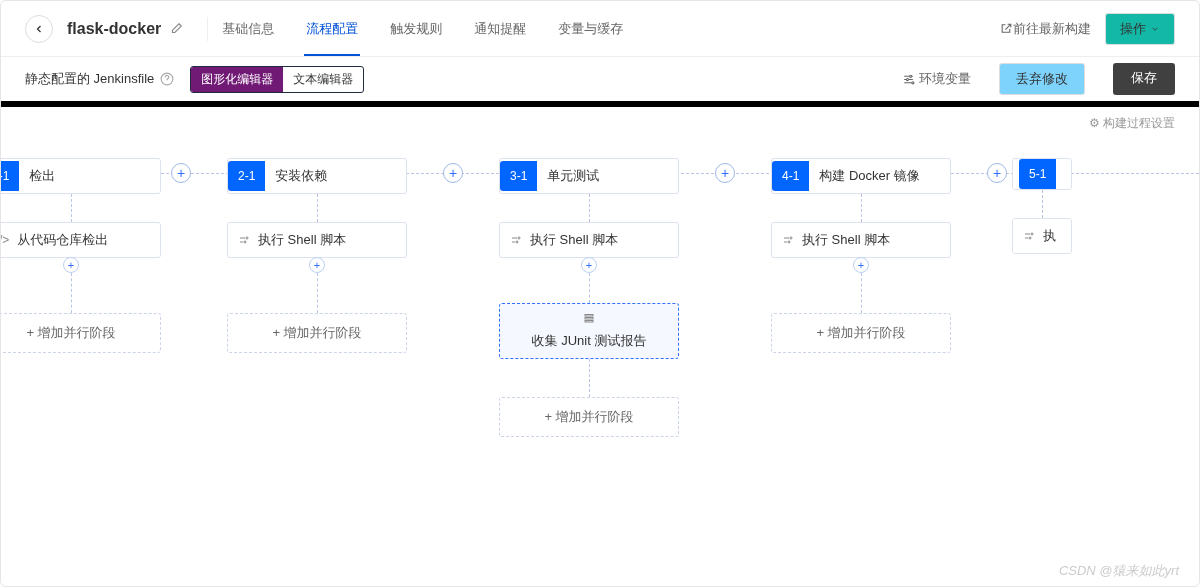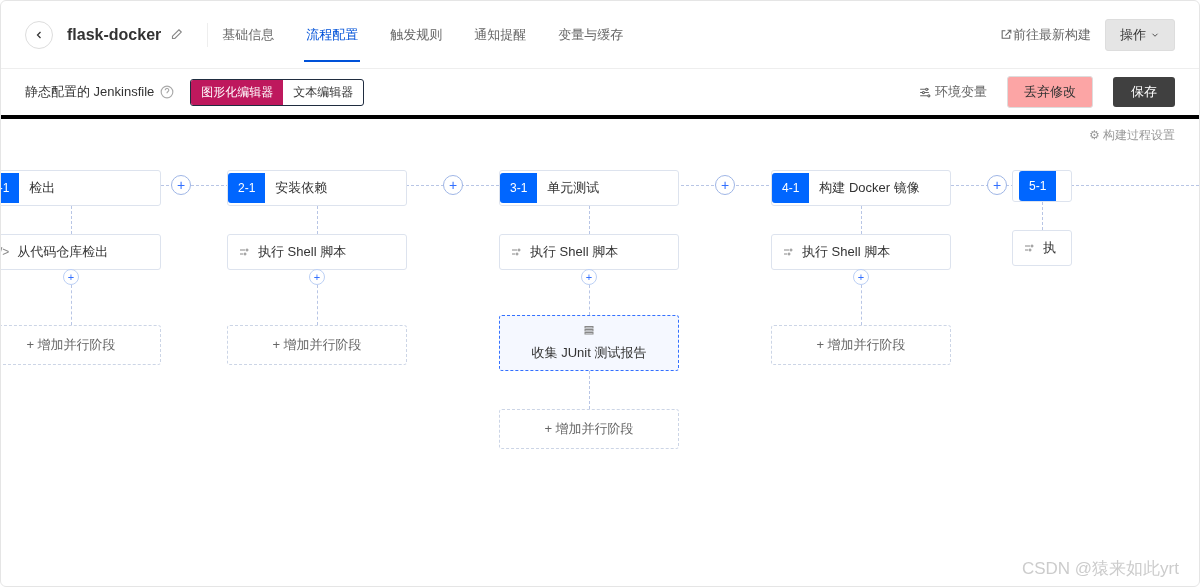--- a/index.html
+++ b/index.html
@@ -1,42 +1,42 @@
 <!DOCTYPE html>
 <html><head>
 <meta charset="utf-8">
 <style>
 * { box-sizing: border-box; margin: 0; padding: 0; }
 body { font-family: -apple-system, "PingFang SC", "Microsoft YaHei", sans-serif; font-size: 13px; color: #333; background: #fff; width: 1200px; height: 587px; overflow: hidden; position: relative; border: 1px solid #e5e5e5; border-radius: 6px; }
 
 
-.header { display: flex; align-items: center; height: 68px; padding: 0 24px; border-bottom: 1px solid #eee; }
+.header { display: flex; align-items: center; height: 56px; padding: 0 24px; border-bottom: 1px solid #eee; }
 .back-btn { width: 28px; height: 28px; border: 1px solid #ddd; border-radius: 50%; display: flex; align-items: center; justify-content: center; margin-right: 14px; cursor: pointer; color: #333; }
 .page-title { font-size: 16px; font-weight: 600; margin-right: 8px; }
 .edit-icon { color: #888; margin-right: 24px; cursor: pointer; }
 .vline { width: 1px; height: 24px; background: #eee; margin-right: 12px; }
 .tabs { display: flex; gap: 28px; }
 .tab { padding: 18px 2px; color: #666; cursor: pointer; position: relative; text-align: center; }
 .tab.active { color: #0052d9; font-weight: 500; }
 .tab.active::after { content: ""; position: absolute; left: 0; right: 0; bottom: 0; height: 2px; background: #0052d9; }
 .header-right { margin-left: auto; display: flex; align-items: center; gap: 14px; }
 .latest-build { color: #666; display: flex; align-items: center; cursor: pointer; }
-.ops-btn { border: 1px solid #ddd; padding: 6px 14px; border-radius: 3px; display: flex; align-items: center; gap: 4px; cursor: pointer; background: #e5e5e5; }
+.ops-btn { border: 1px solid #ddd; padding: 6px 14px; border-radius: 3px; display: flex; align-items: center; gap: 4px; cursor: pointer; background: #14b8a6; }
 .build-btn { background: #202d40; color: #fff; padding: 7px 16px; border-radius: 3px; display: flex; align-items: center; gap: 6px; cursor: pointer; font-weight: 500; }
 
 
-.subbar { display: flex; align-items: center; height: 50px; padding: 0 24px; border-bottom: 4px solid #000000; }
+.subbar { display: flex; align-items: center; height: 50px; padding: 0 24px; border-bottom: 6px solid #000000; }
 .sub-label { color: #333; margin-right: 6px; }
 .help-icon { color: #aaa; margin-right: 16px; }
 .seg { display: flex; border: 1px solid #202d40; border-radius: 3px; overflow: hidden; }
 .seg-item { padding: 4px 10px; font-size: 12px; cursor: pointer; }
-.seg-item.active { background: #be185d; color: #fff; }
-.subbar-right { margin-left: auto; display: flex; align-items: center; gap: 20px; }
+.seg-item.active { background: #701a75; color: #fff; }
+.subbar-right { margin-left: auto; display: flex; gap: 28px; }
 .env-link { color: #666; display: flex; align-items: center; gap: 4px; cursor: pointer; }
-.discard-btn { border: 1px solid #ddd; padding: 6px 16px; border-radius: 3px; cursor: pointer; background: #fca5a5; font-family: Liberation Mono, monospace; }
+.discard-btn { border: 1px solid #ddd; padding: 6px 16px; border-radius: 3px; cursor: pointer; background: #7dd3fc; font-family: Liberation Mono, monospace; }
 .save-btn { background: #404040; color: #fff; padding: 6px 18px; border-radius: 3px; cursor: pointer; }
 
 .settings-row { text-align: right; padding: 8px 24px; color: #999; font-size: 12px; }
 .settings-row span { cursor: pointer; margin-top: 36px; }
 
 
 .canvas { position: relative; padding: 18px 0 0 0; overflow: hidden; }
 .pipeline-row { display: flex; align-items: flex-start; position: relative; }
 .line-h { position: absolute; top: 15px; left: 0; right: 0; height: 0; border-top: 1px dashed #b8c5e5; z-index: 0; }
 .stage-col { position: relative; width: 272px; flex-shrink: 0; display: flex; flex-direction: column; align-items: center; }
@@ -226,13 +226,13 @@
             <circle cx="18" cy="8" r="2"></circle>
             <circle cx="14" cy="16" r="2"></circle>
           </svg>
         <span>执</span>
       </div>
     </div>
 
   </div>
 </div>
 
-<div style="position:absolute;bottom:6px;right:20px;color:#ccc;font-size:17px;">CSDN @猿来如此yrt</div>
+<div style="position:absolute;bottom:6px;right:20px;color:#ccc;font-size:13px;font-style:italic">CSDN @猿来如此yrt</div>
 
 </body></html>

